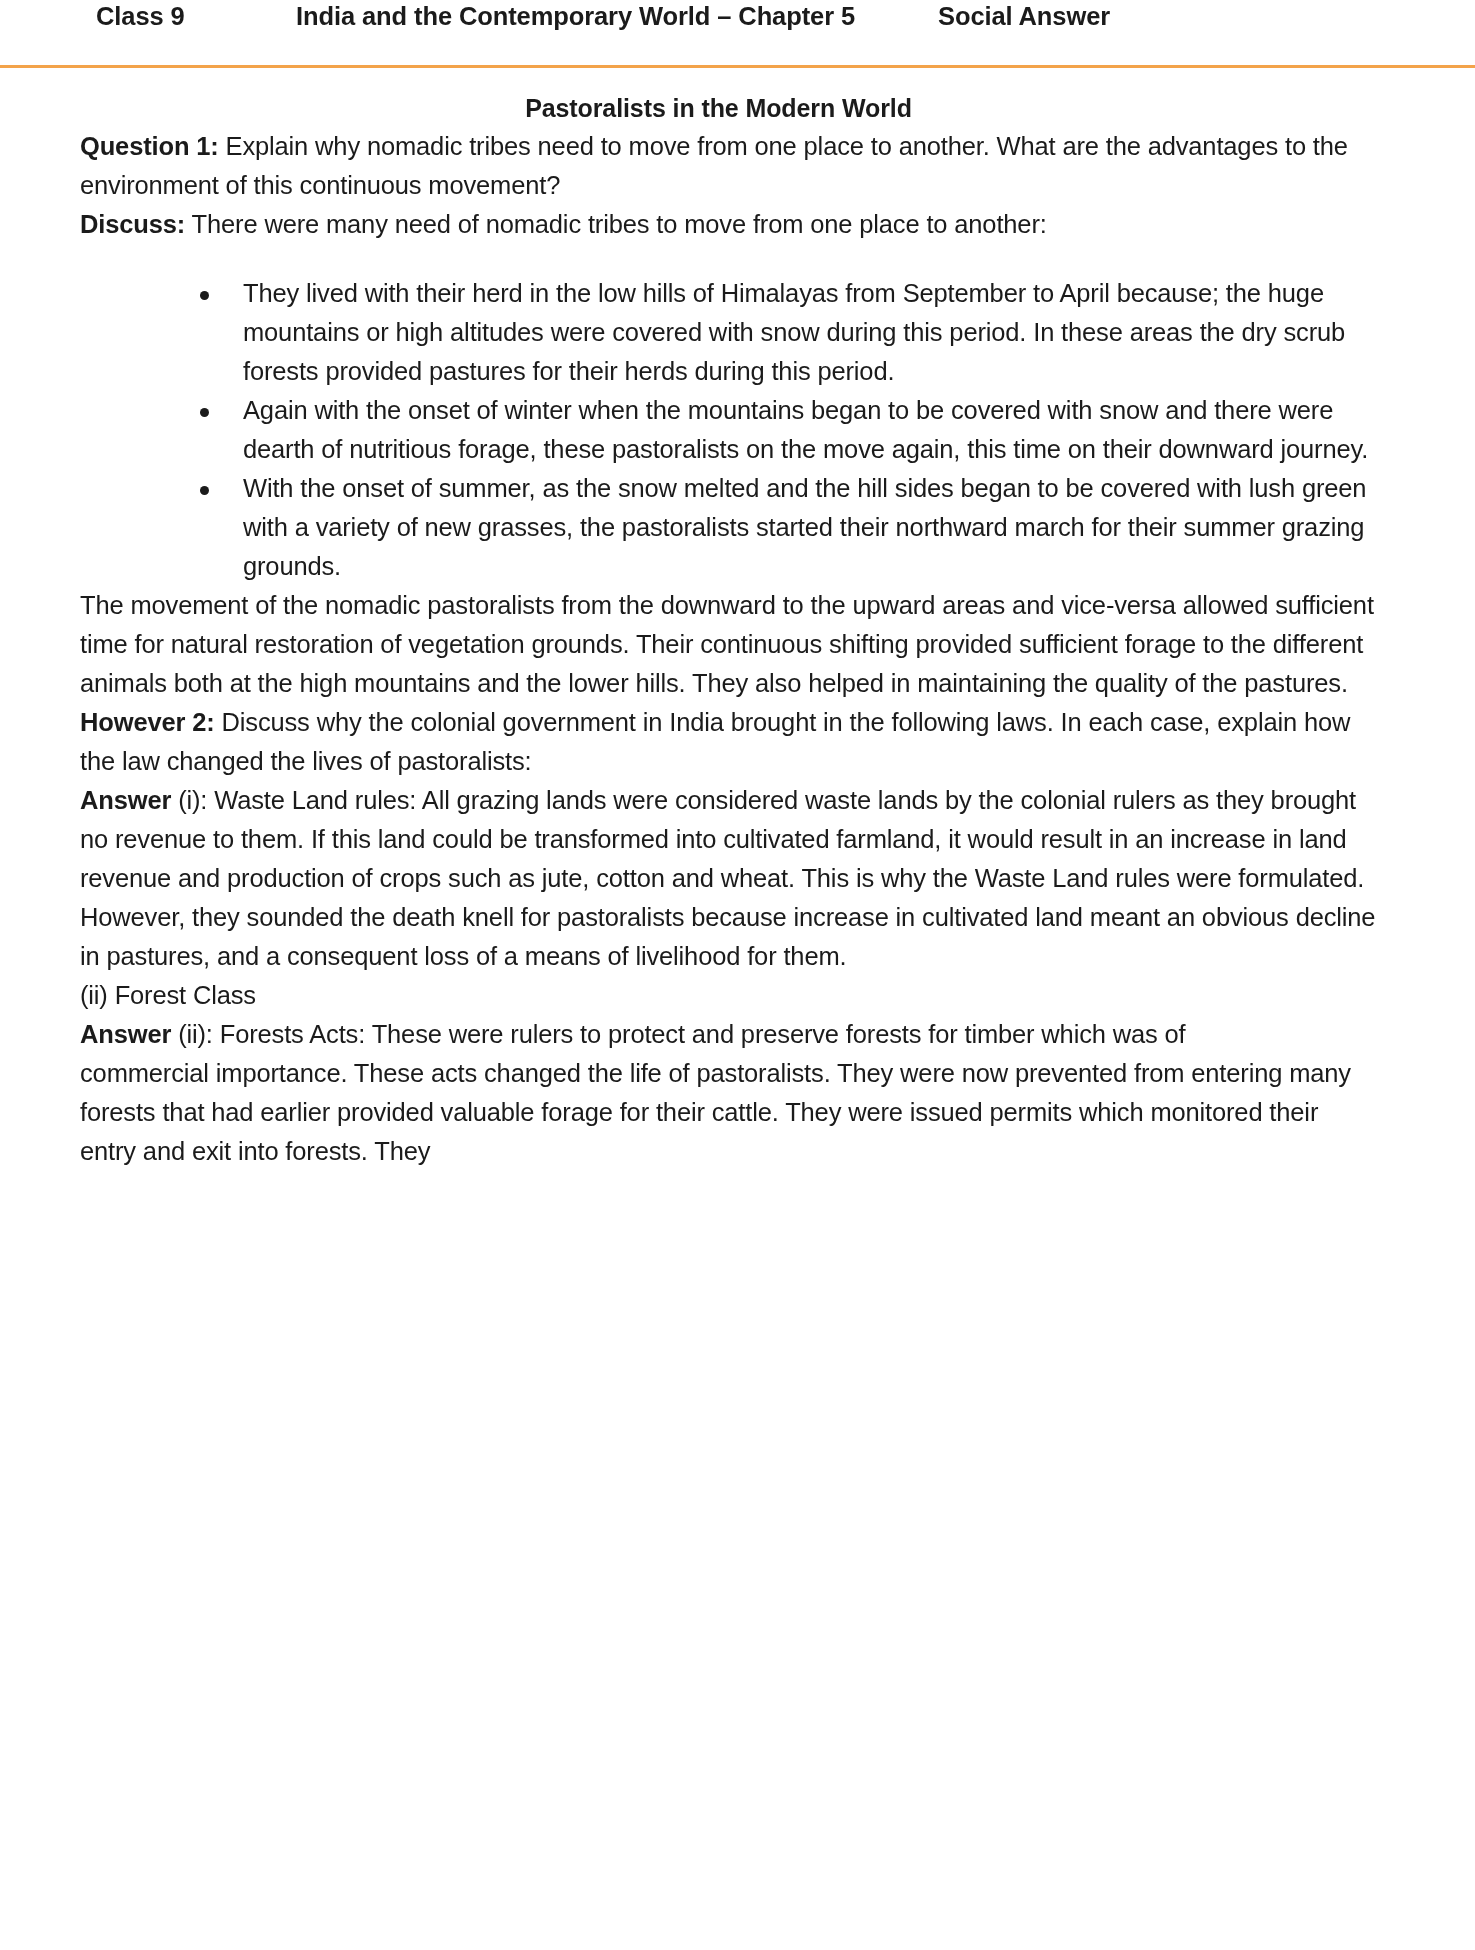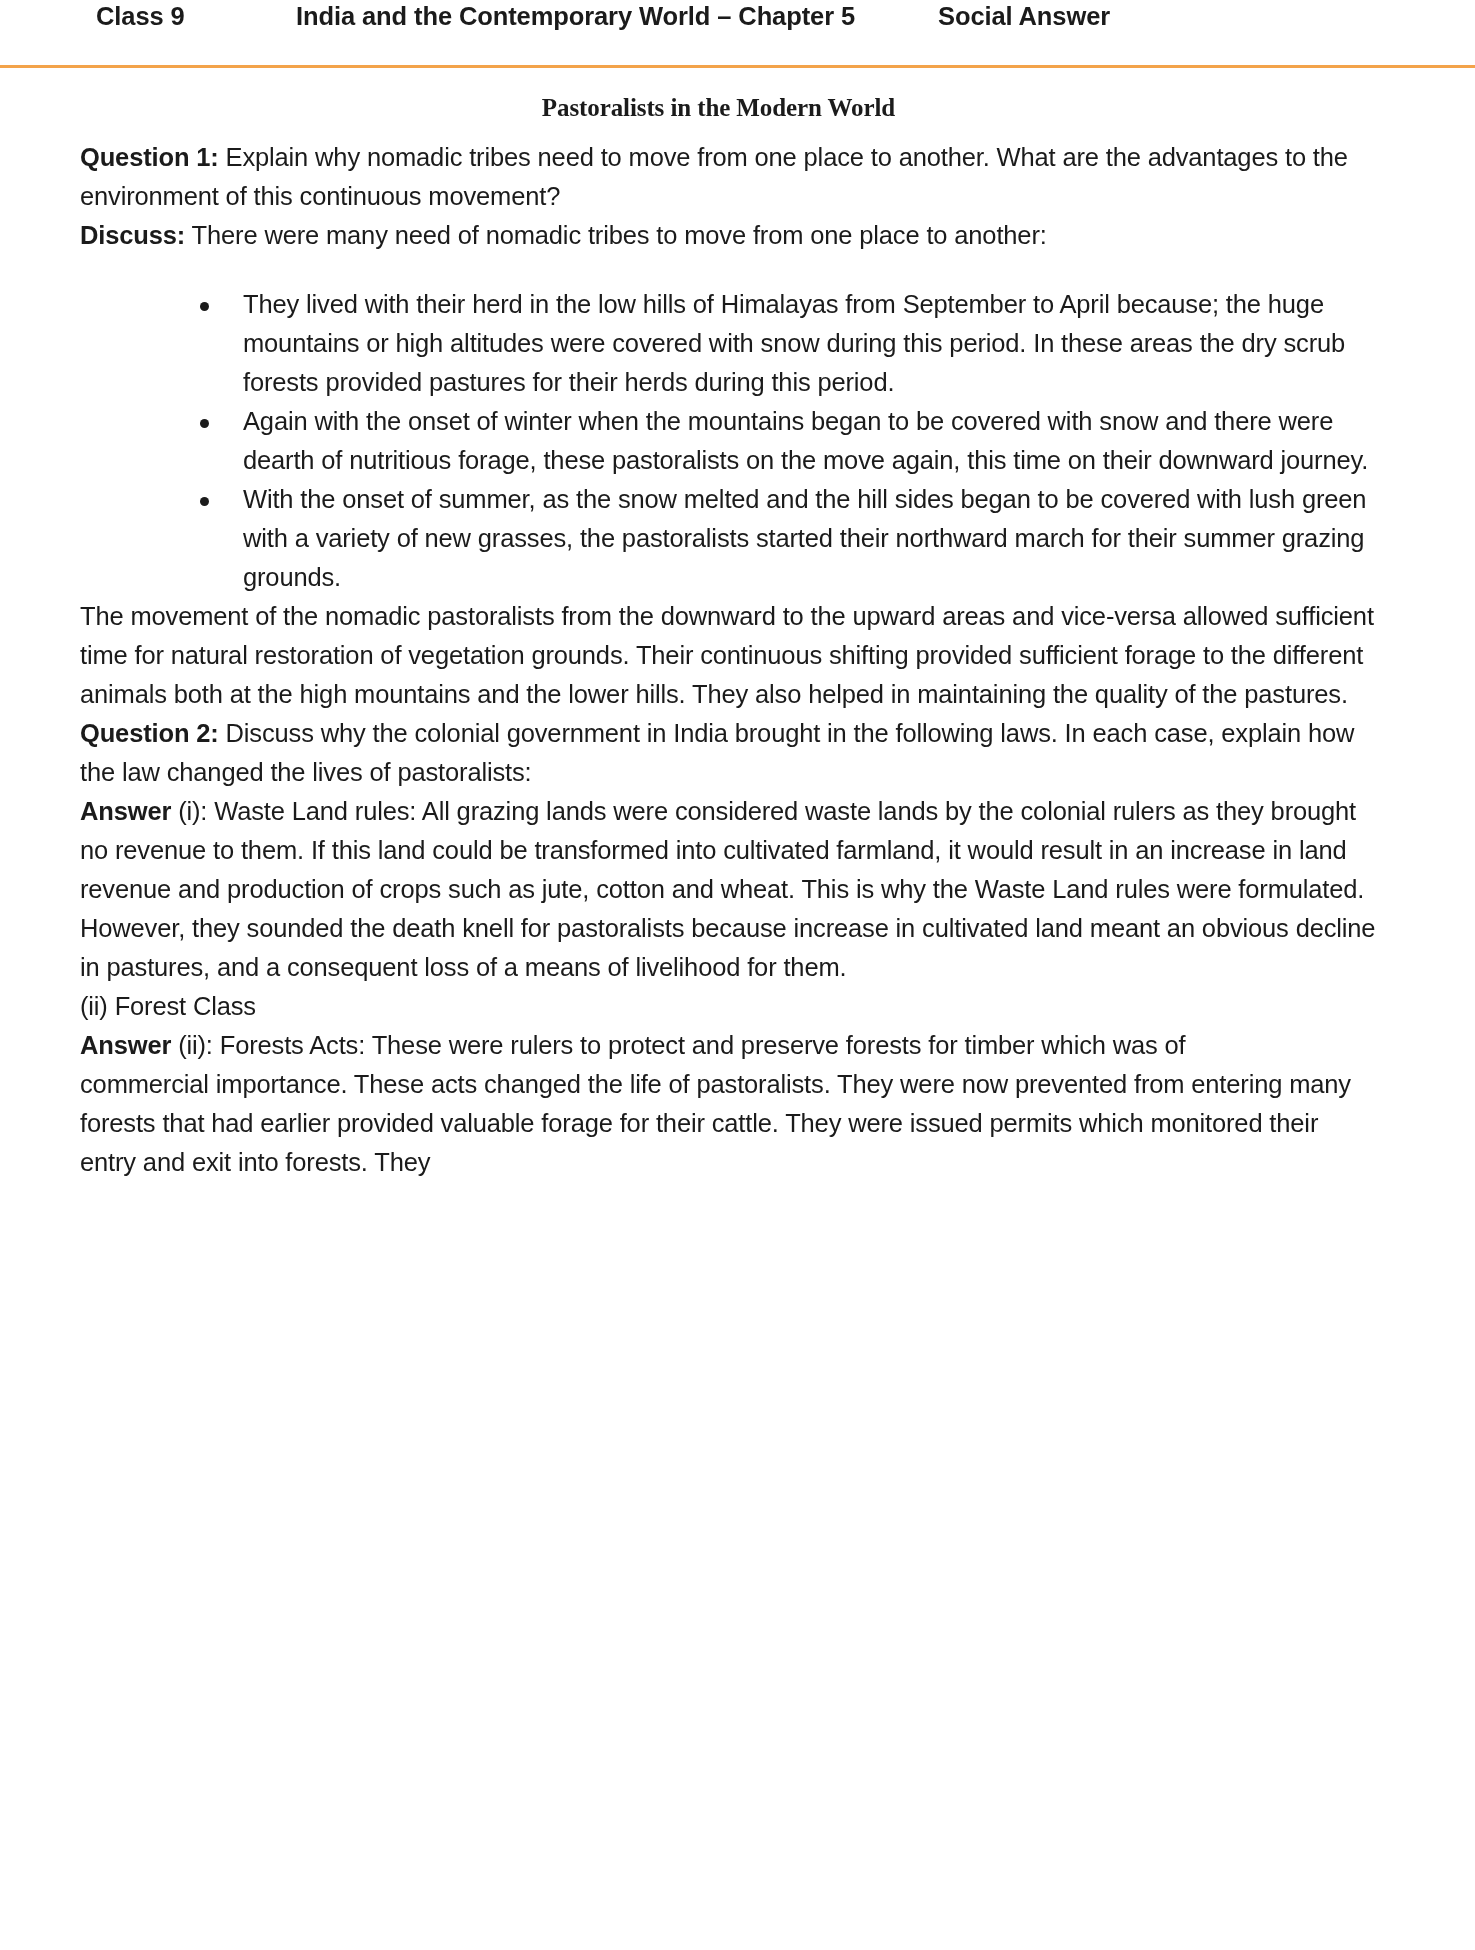--- a/index.html
+++ b/index.html
@@ -57,24 +57,23 @@
   
   .content {
     padding: 0 96px 0 80px;
     box-sizing: border-box;
   }
 
   .doc-title {
     text-align: center;
     font-size: 25px;
     font-weight: bold;
-    margin: 26px 0 16px 0;
+    margin: 26px 0 4px 0;
     padding-right: 22px;
     letter-spacing: -0.1px;
-    font-family: Liberation Serif, serif;
   }
 
   p.para {
     font-size: 25.5px;
     line-height: 39px;
     margin: 0;
     letter-spacing: -0.15px;
     text-align: left;
   }
 
@@ -137,21 +136,21 @@
 
     <ul class="bullets">
       <li><span>They lived with their herd in the low hills of Himalayas from September to April because; the huge mountains or high altitudes were covered with snow during this period. In these areas the dry scrub forests provided pastures for their herds during this period.</span></li>
       <li><span>Again with the onset of winter when the mountains began to be covered with snow and there were dearth of nutritious forage, these pastoralists on the move again, this time on their downward journey.</span></li>
       <li><span>With the onset of summer, as the snow melted and the hill sides began to be covered with lush green with a variety of new grasses, the pastoralists started their northward march for their summer grazing grounds.</span></li>
     </ul>
 
     <p class="para gap-block">The movement of the nomadic pastoralists from the downward to the upward areas and vice-versa allowed sufficient time for natural restoration of vegetation grounds. Their continuous shifting provided sufficient forage to the different animals both at the high mountains and the lower hills. They also helped in maintaining the quality of the pastures.</p>
 
     <p class="para gap-block">
-      <b>Question 2:</b><span> Discuss why the colonial government in India brought in the following laws. In each case, explain how the law changed the lives of pastoralists:</span>
+      <b>However 2:</b><span> Discuss why the colonial government in India brought in the following laws. In each case, explain how the law changed the lives of pastoralists:</span>
     </p>
 
 
     <p class="para gap-small">
       <b>Answer</b><span> (i): Waste Land rules: </span><span>All grazing lands were considered waste lands by the colonial rulers as they brought no revenue to them. If this land could be transformed into cultivated farmland, it would result in an increase in land revenue and production of crops such as jute, cotton and wheat. This is why the Waste Land rules were formulated. However, they sounded the death knell for pastoralists because increase in cultivated land meant an obvious decline in pastures, and a consequent loss of a means of livelihood for them.</span>
     </p>
 
     <p class="para gap-small">(ii) Forest Class</p>
 
     <p class="para gap-small">

